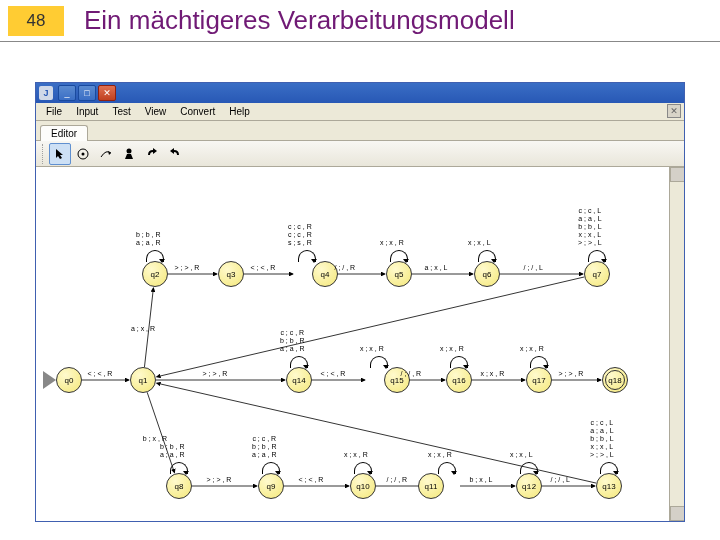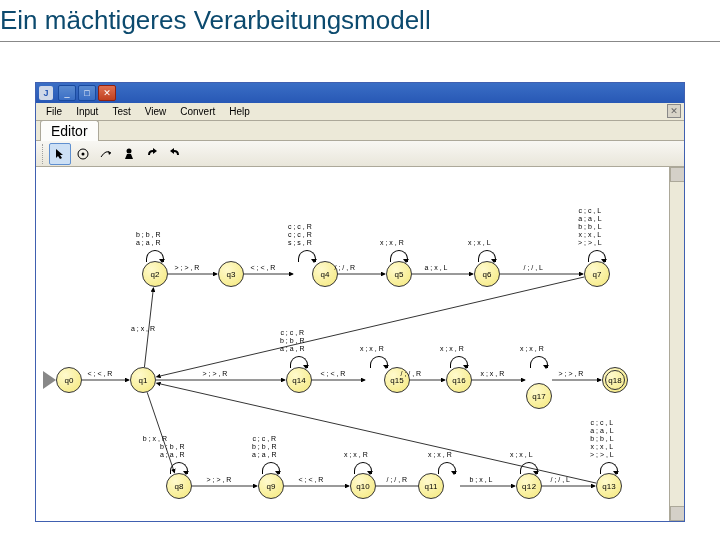--- a/index.html
+++ b/index.html
@@ -1,32 +1,32 @@
 <!DOCTYPE html>
 <html><head>
 <meta charset="utf-8">
 <style>
   * { margin: 0; padding: 0; box-sizing: border-box; }
   body { font-family: Tahoma, sans-serif; background: #fff; width: 720px; height: 540px; overflow: hidden; }
   .slide { width: 720px; height: 540px; position: relative; }
   .slide-header { display: flex; align-items: center; height: 42px; border-bottom: 1px solid #888; }
   .page-num-box { width: 56px; height: 30px; background: #ffcc33; display: flex; align-items: center; justify-content: center; font-size: 17px; color: #333; margin-left: 8px; margin-right: 20px; }
-  .slide-title { font-size: 26px; color: #0c4a6e; font-weight: 400; }
+  .slide-title { font-size: 26px; color: #701a75; font-weight: 400; }
   .window { position: absolute; left: 35px; top: 82px; width: 650px; height: 440px; border: 1px solid #4060b0; background: #ece9d8; }
   .titlebar { height: 20px; background: linear-gradient(#3a6ec5, #2858b5); display: flex; align-items: center; padding: 0 3px; }
   .titlebar-icon { width: 14px; height: 14px; background: #d0d8e8; border-radius: 2px; margin-right: 5px; display: flex; align-items: center; justify-content: center; font-size: 9px; color: #2858b5; font-weight: bold; }
   .titlebar-text { color: #fff; font-size: 11px; font-weight: bold; flex: 1; }
   .win-btns { display: flex; gap: 2px; }
   .win-btn { width: 18px; height: 16px; background: linear-gradient(#5a8ad0, #3a6ec5); border: 1px solid #1a4a9f; border-radius: 2px; display: flex; align-items: center; justify-content: center; color: #fff; font-size: 9px; }
   .win-btn.close { background: linear-gradient(#e07050, #c04020); border-color: #902010; }
   .menubar { height: 18px; background: #ece9d8; display: flex; align-items: center; padding: 0 4px; gap: 2px; font-size: 10px; border-bottom: 1px solid #aca899; position: relative; }
   .menubar-close { position: absolute; right: 3px; top: 1px; width: 14px; height: 14px; border: 1px solid #888; background: #d8d4c8; display: flex; align-items: center; justify-content: center; font-size: 9px; color: #666; }
   .menu-item { padding: 1px 6px; color: #000; }
   .tabbar { height: 20px; background: #ece9d8; display: flex; align-items: flex-end; padding: 0 4px; border-bottom: 1px solid #aca899; }
-  .tab { background: #fdfdfb; border: 1px solid #aca899; border-bottom: none; border-radius: 3px 3px 0 0; padding: 2px 10px; font-size: 14px; margin-bottom: -1px; }
+  .tab { background: #fdfdfb; border: 1px solid #aca899; border-bottom: none; border-radius: 3px 3px 0 0; padding: 2px 10px; font-size: 10px; margin-bottom: -1px; }
   .toolbar { height: 26px; background: linear-gradient(#f8f7f3, #e9e6da); border-bottom: 1px solid #aca899; display: flex; align-items: center; padding: 0 4px; gap: 1px; }
   .toolbar-sep { width: 4px; height: 20px; border-left: 1px dotted #a0a0a0; margin: 0 2px; }
   .tool-btn { width: 22px; height: 22px; border: 1px solid transparent; display: flex; align-items: center; justify-content: center; font-size: 12px; border-radius: 2px; }
   .tool-btn.active { background: #cde0f5; border-color: #6090d0; }
   .canvas-wrap { position: relative; height: calc(100% - 84px); background: #fff; overflow: hidden; }
   .vscroll { position: absolute; right: 0; top: 0; bottom: 0; width: 15px; background: #ece9d8; border-left: 1px solid #aca899; }
   .vscroll::before, .vscroll::after { content: ''; position: absolute; left: 0; width: 15px; height: 15px; background: #d4d0c8; border: 1px solid #aca899; box-sizing: border-box; }
   .vscroll::before { top: 0; }
   .vscroll::after { bottom: 0; }
   .canvas { position: absolute; left: 0; right: 15px; top: 0; bottom: 0; }
@@ -37,20 +37,21 @@
   .self-loop { position: absolute; width: 18px; height: 12px; border: 1px solid #000; border-bottom: none; border-radius: 9px 9px 0 0; }
   .self-loop::after { content: ''; position: absolute; right: -2px; bottom: -1px; width: 0; height: 0; border-left: 3px solid transparent; border-right: 3px solid transparent; border-top: 4px solid #000; }
   svg.edges { position: absolute; left: 0; top: 0; width: 100%; height: 100%; pointer-events: none; }
   svg.edges line { stroke: #000; stroke-width: 0.8; }
 </style>
 </head>
 <body>
 <div class="slide">
 
 <div class="slide-header">
+  <div class="page-num-box">48</div>
   <div class="slide-title">Ein mächtigeres Verarbeitungsmodell</div>
 </div>
 
 <div class="window">
   <div class="titlebar">
     <div class="titlebar-icon">J</div>
     <div class="win-btns">
       <div class="win-btn">_</div>
       <div class="win-btn">□</div>
       <div class="win-btn close">✕</div>
@@ -139,21 +140,21 @@
           <div class="state" style="left: 276px; top: 94px;">q4</div>
           <div class="state" style="left: 350px; top: 94px;">q5</div>
           <div class="state" style="left: 438px; top: 94px;">q6</div>
           <div class="state" style="left: 548px; top: 94px;">q7</div>
           <div class="state" style="left: 20px; top: 200px;">q0</div>
           <div class="start-tri" style="left: 7px; top: 204px;"></div>
           <div class="state" style="left: 94px; top: 200px;">q1</div>
           <div class="state" style="left: 250px; top: 200px;">q14</div>
           <div class="state" style="left: 348px; top: 200px;">q15</div>
           <div class="state" style="left: 410px; top: 200px;">q16</div>
-          <div class="state" style="left: 490px; top: 216px;">q17</div>
+          <div class="state" style="left: 490px; top: 200px;">q17</div>
           <div class="state final" style="left: 566px; top: 200px; text-align: right;">q18</div>
           <div class="state" style="left: 130px; top: 306px;">q8</div>
           <div class="state" style="left: 222px; top: 306px;">q9</div>
           <div class="state" style="left: 314px; top: 306px;">q10</div>
           <div class="state" style="left: 382px; top: 306px;">q11</div>
           <div class="state" style="left: 480px; top: 306px; font-family: Liberation Mono, monospace;">q12</div>
           <div class="state" style="left: 560px; top: 306px;">q13</div>
           <div class="self-loop" style="left: 110px; top: 83px;"></div>
           <div class="lbl" style="left: 100px; top: 64px;">b ; b , R
 a ; a , R</div>

